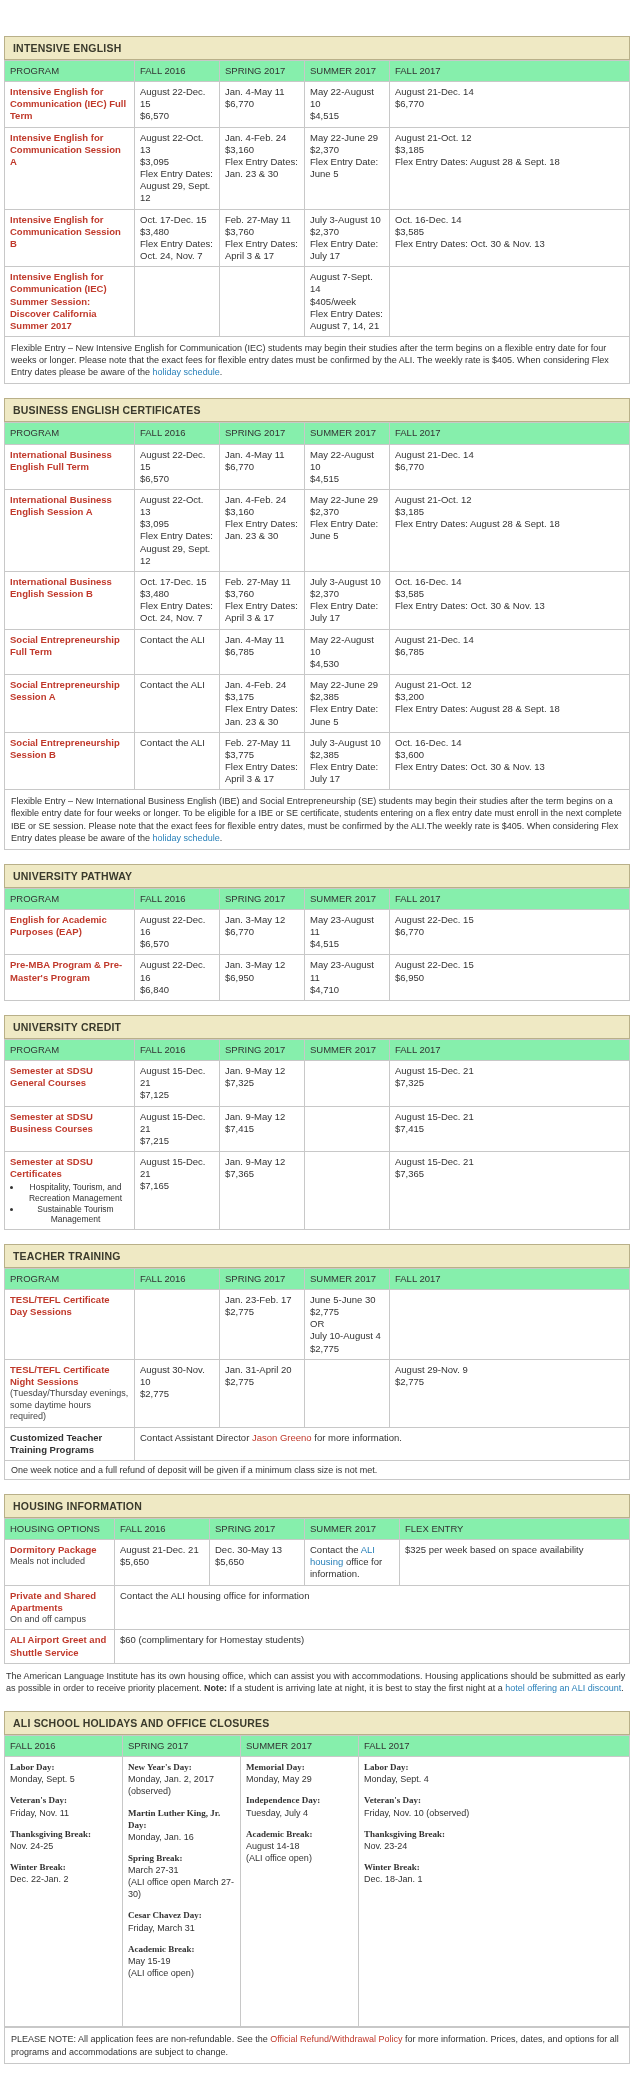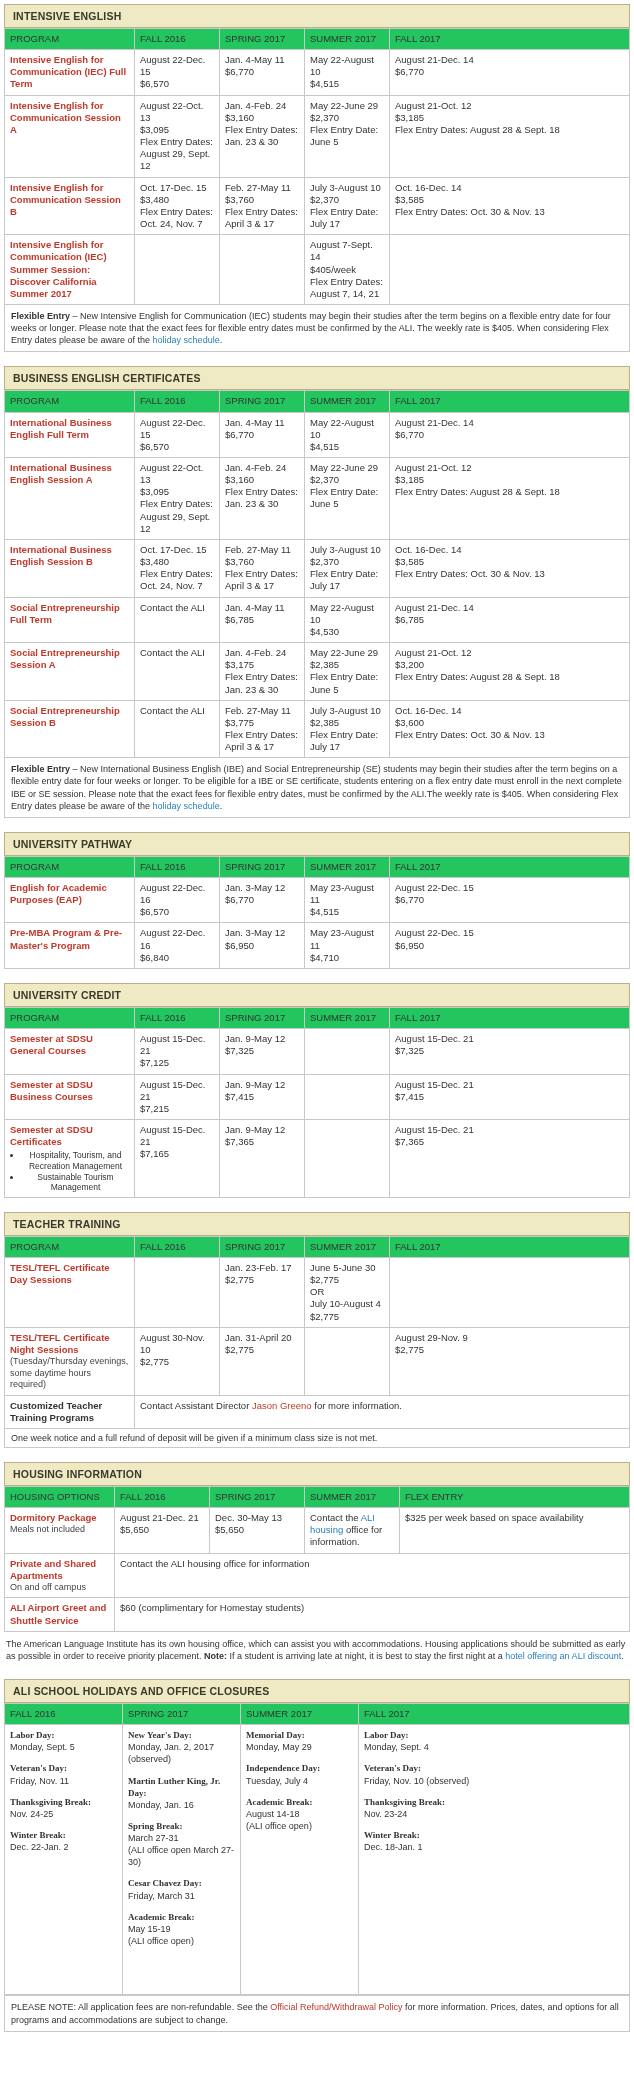--- a/index.html
+++ b/index.html
@@ -5,21 +5,21 @@
   * { box-sizing: border-box; }
   body {
     margin: 0;
     padding: 0;
     background: #ffffff;
     font-family: "Liberation Sans", sans-serif;
     font-size: 10px;
     color: #333333;
     width: 634px;
   }
-  .page { width: 634px; padding: 4px 4px 0 4px; }
+  .page { width: 634px; padding: 4px 4px 0 4px; margin-top: 32px; }
   .section { margin-bottom: 14px; }
   .section-header {
     background: #efe9c4;
     border: 1px solid #b9b089;
     font-weight: bold;
     font-size: 10.5px;
     color: #3a3a2c;
     padding: 5px 8px;
     letter-spacing: 0.2px;
   }
@@ -29,21 +29,21 @@
     table-layout: fixed;
   }
   th, td {
     border: 1px solid #c8c8c8;
     vertical-align: top;
     padding: 4px 5px;
     font-size: 9.5px;
     line-height: 1.28;
   }
   thead th {
-    background: #22c55e;
+    background: #86efac;
     font-weight: normal;
     color: #333;
     text-align: left;
     font-size: 9.5px;
   }
   td.prog {
     color: #c0392b;
     font-weight: bold;
   }
   td.prog .sub {
@@ -53,21 +53,21 @@
   }
   td.val { color: #333; }
   .note {
     border: 1px solid #c8c8c8;
     border-top: none;
     padding: 5px 6px;
     font-size: 9px;
     line-height: 1.35;
     color: #333;
   }
-  .note b { font-weight: bold; }
+  .note b { font-weight: normal; }
   a, .link { color: #2980b9; text-decoration: none; }
   .red { color: #c0392b; }
   .plain-note {
     padding: 6px 2px 2px 2px;
     font-size: 9px;
     line-height: 1.4;
   }
   .inline-note {
     border: 1px solid #c8c8c8;
     border-top: none;

